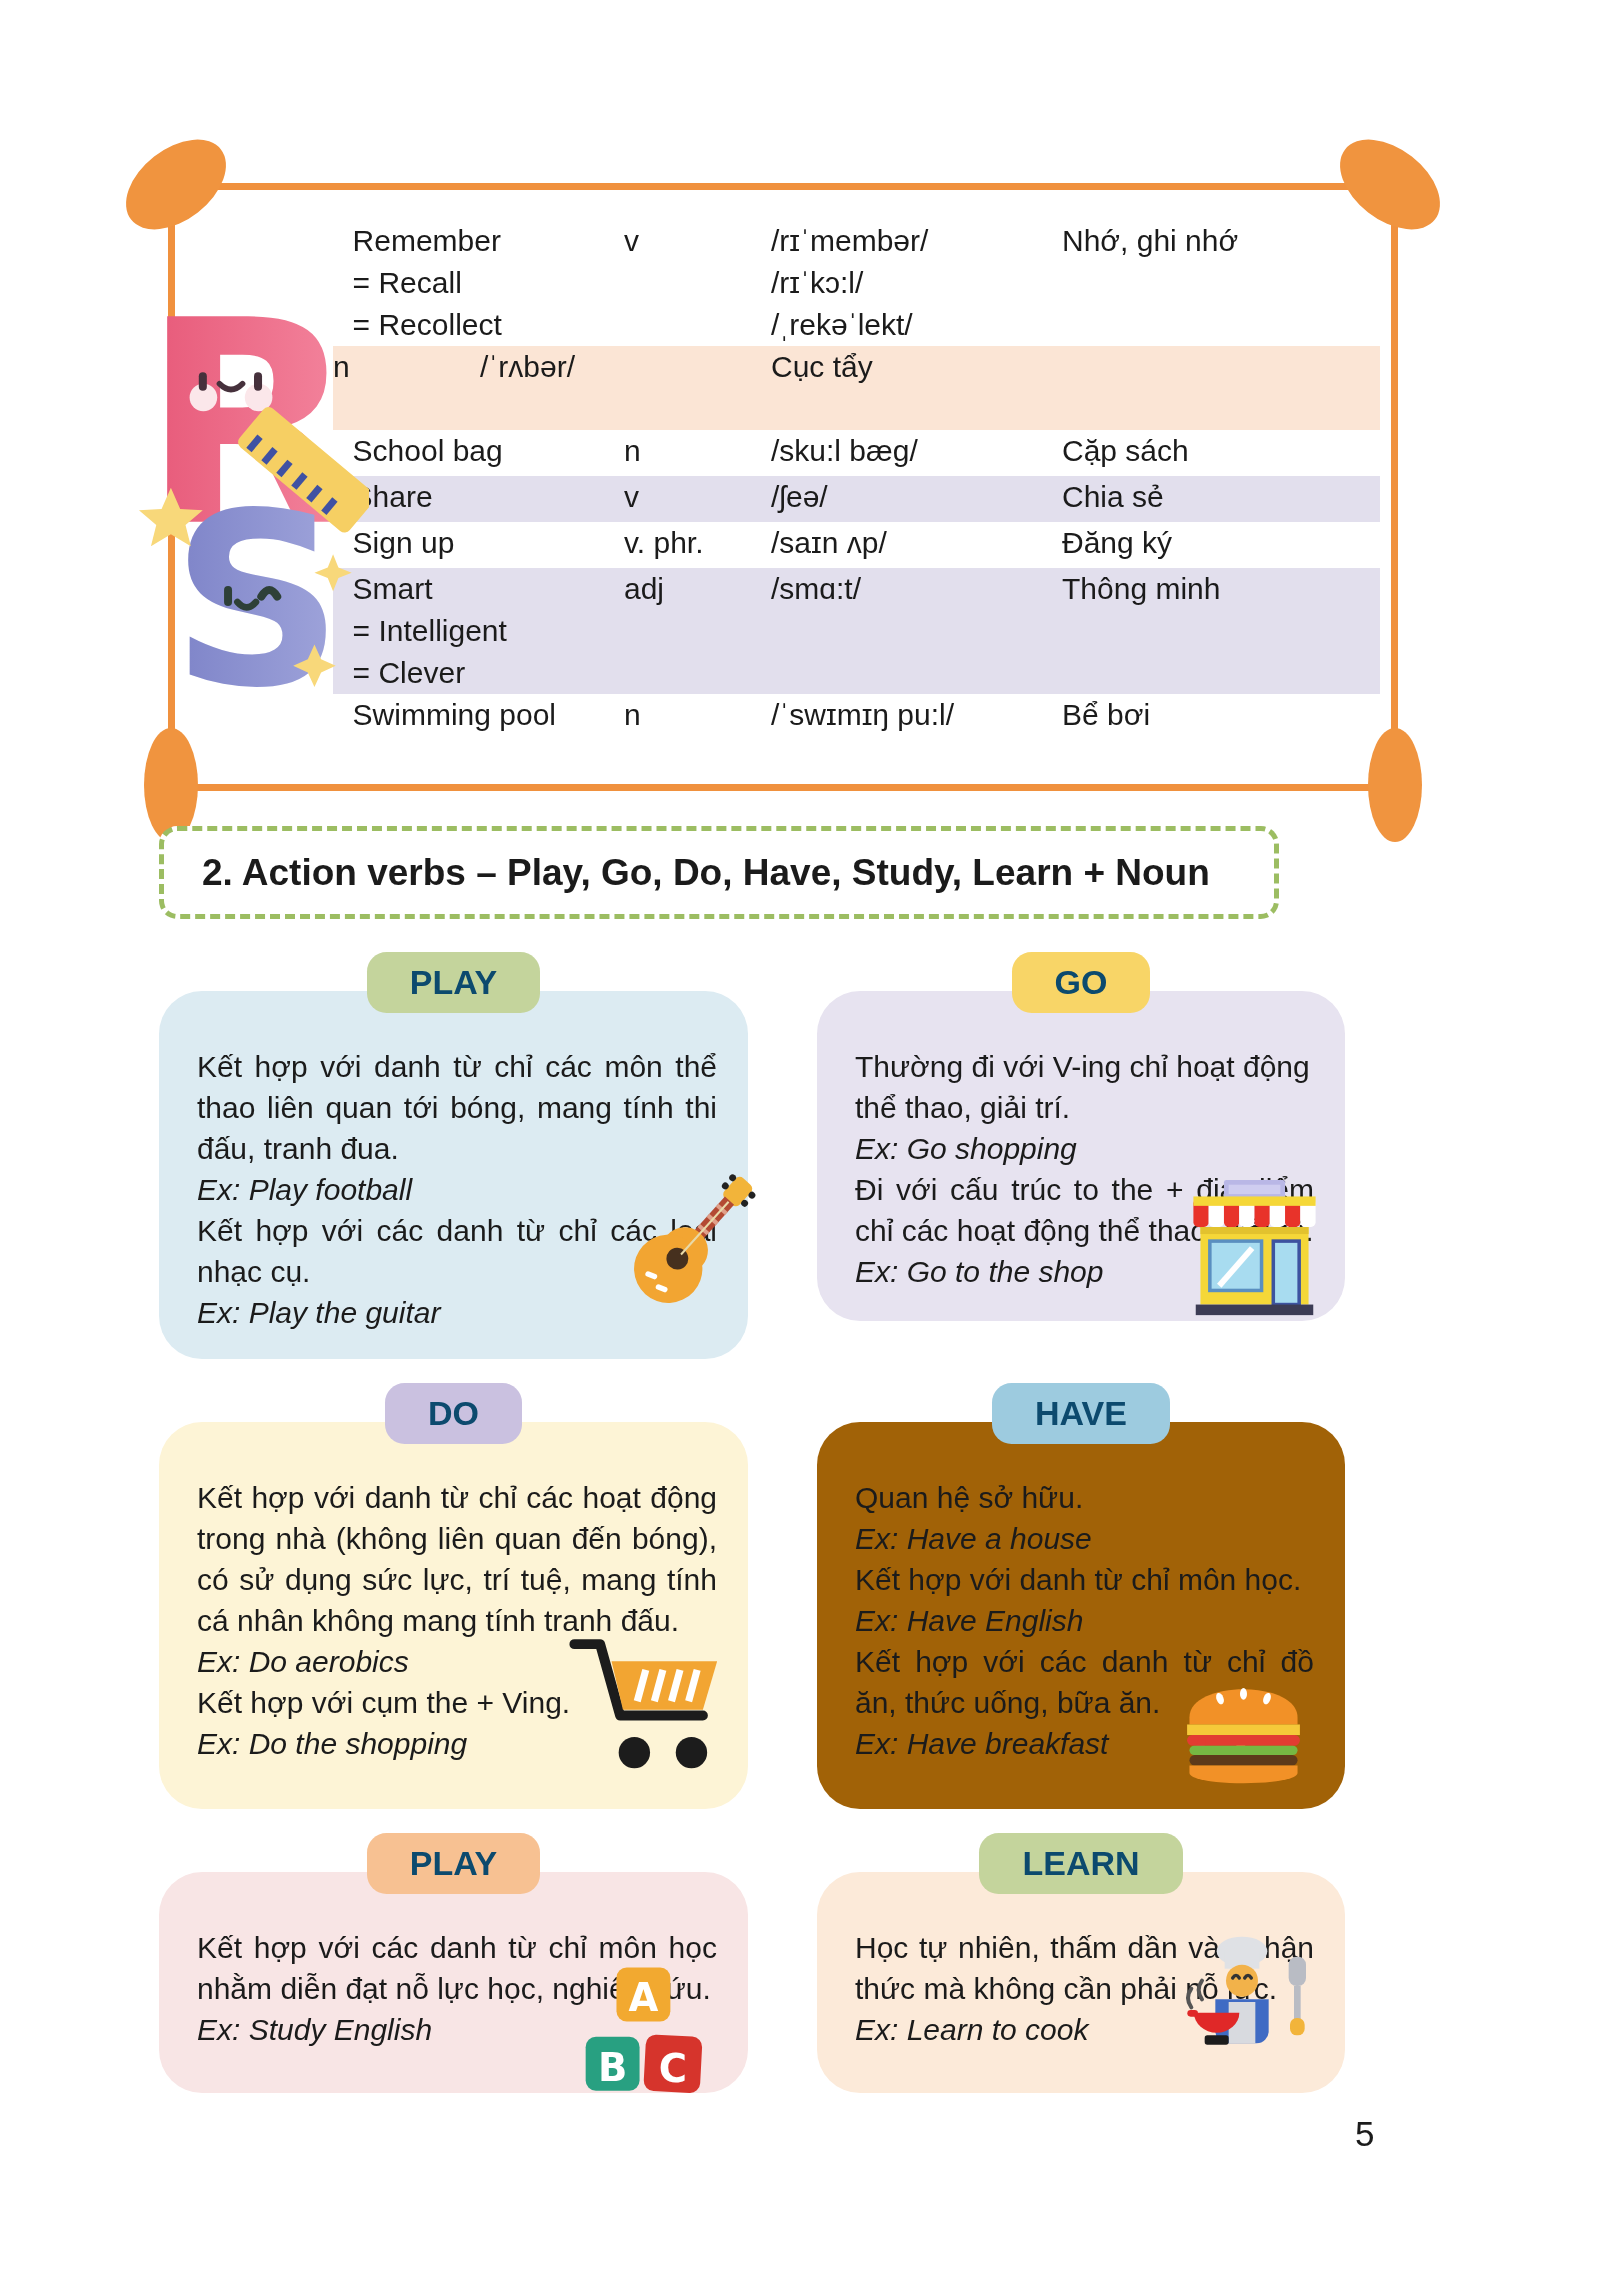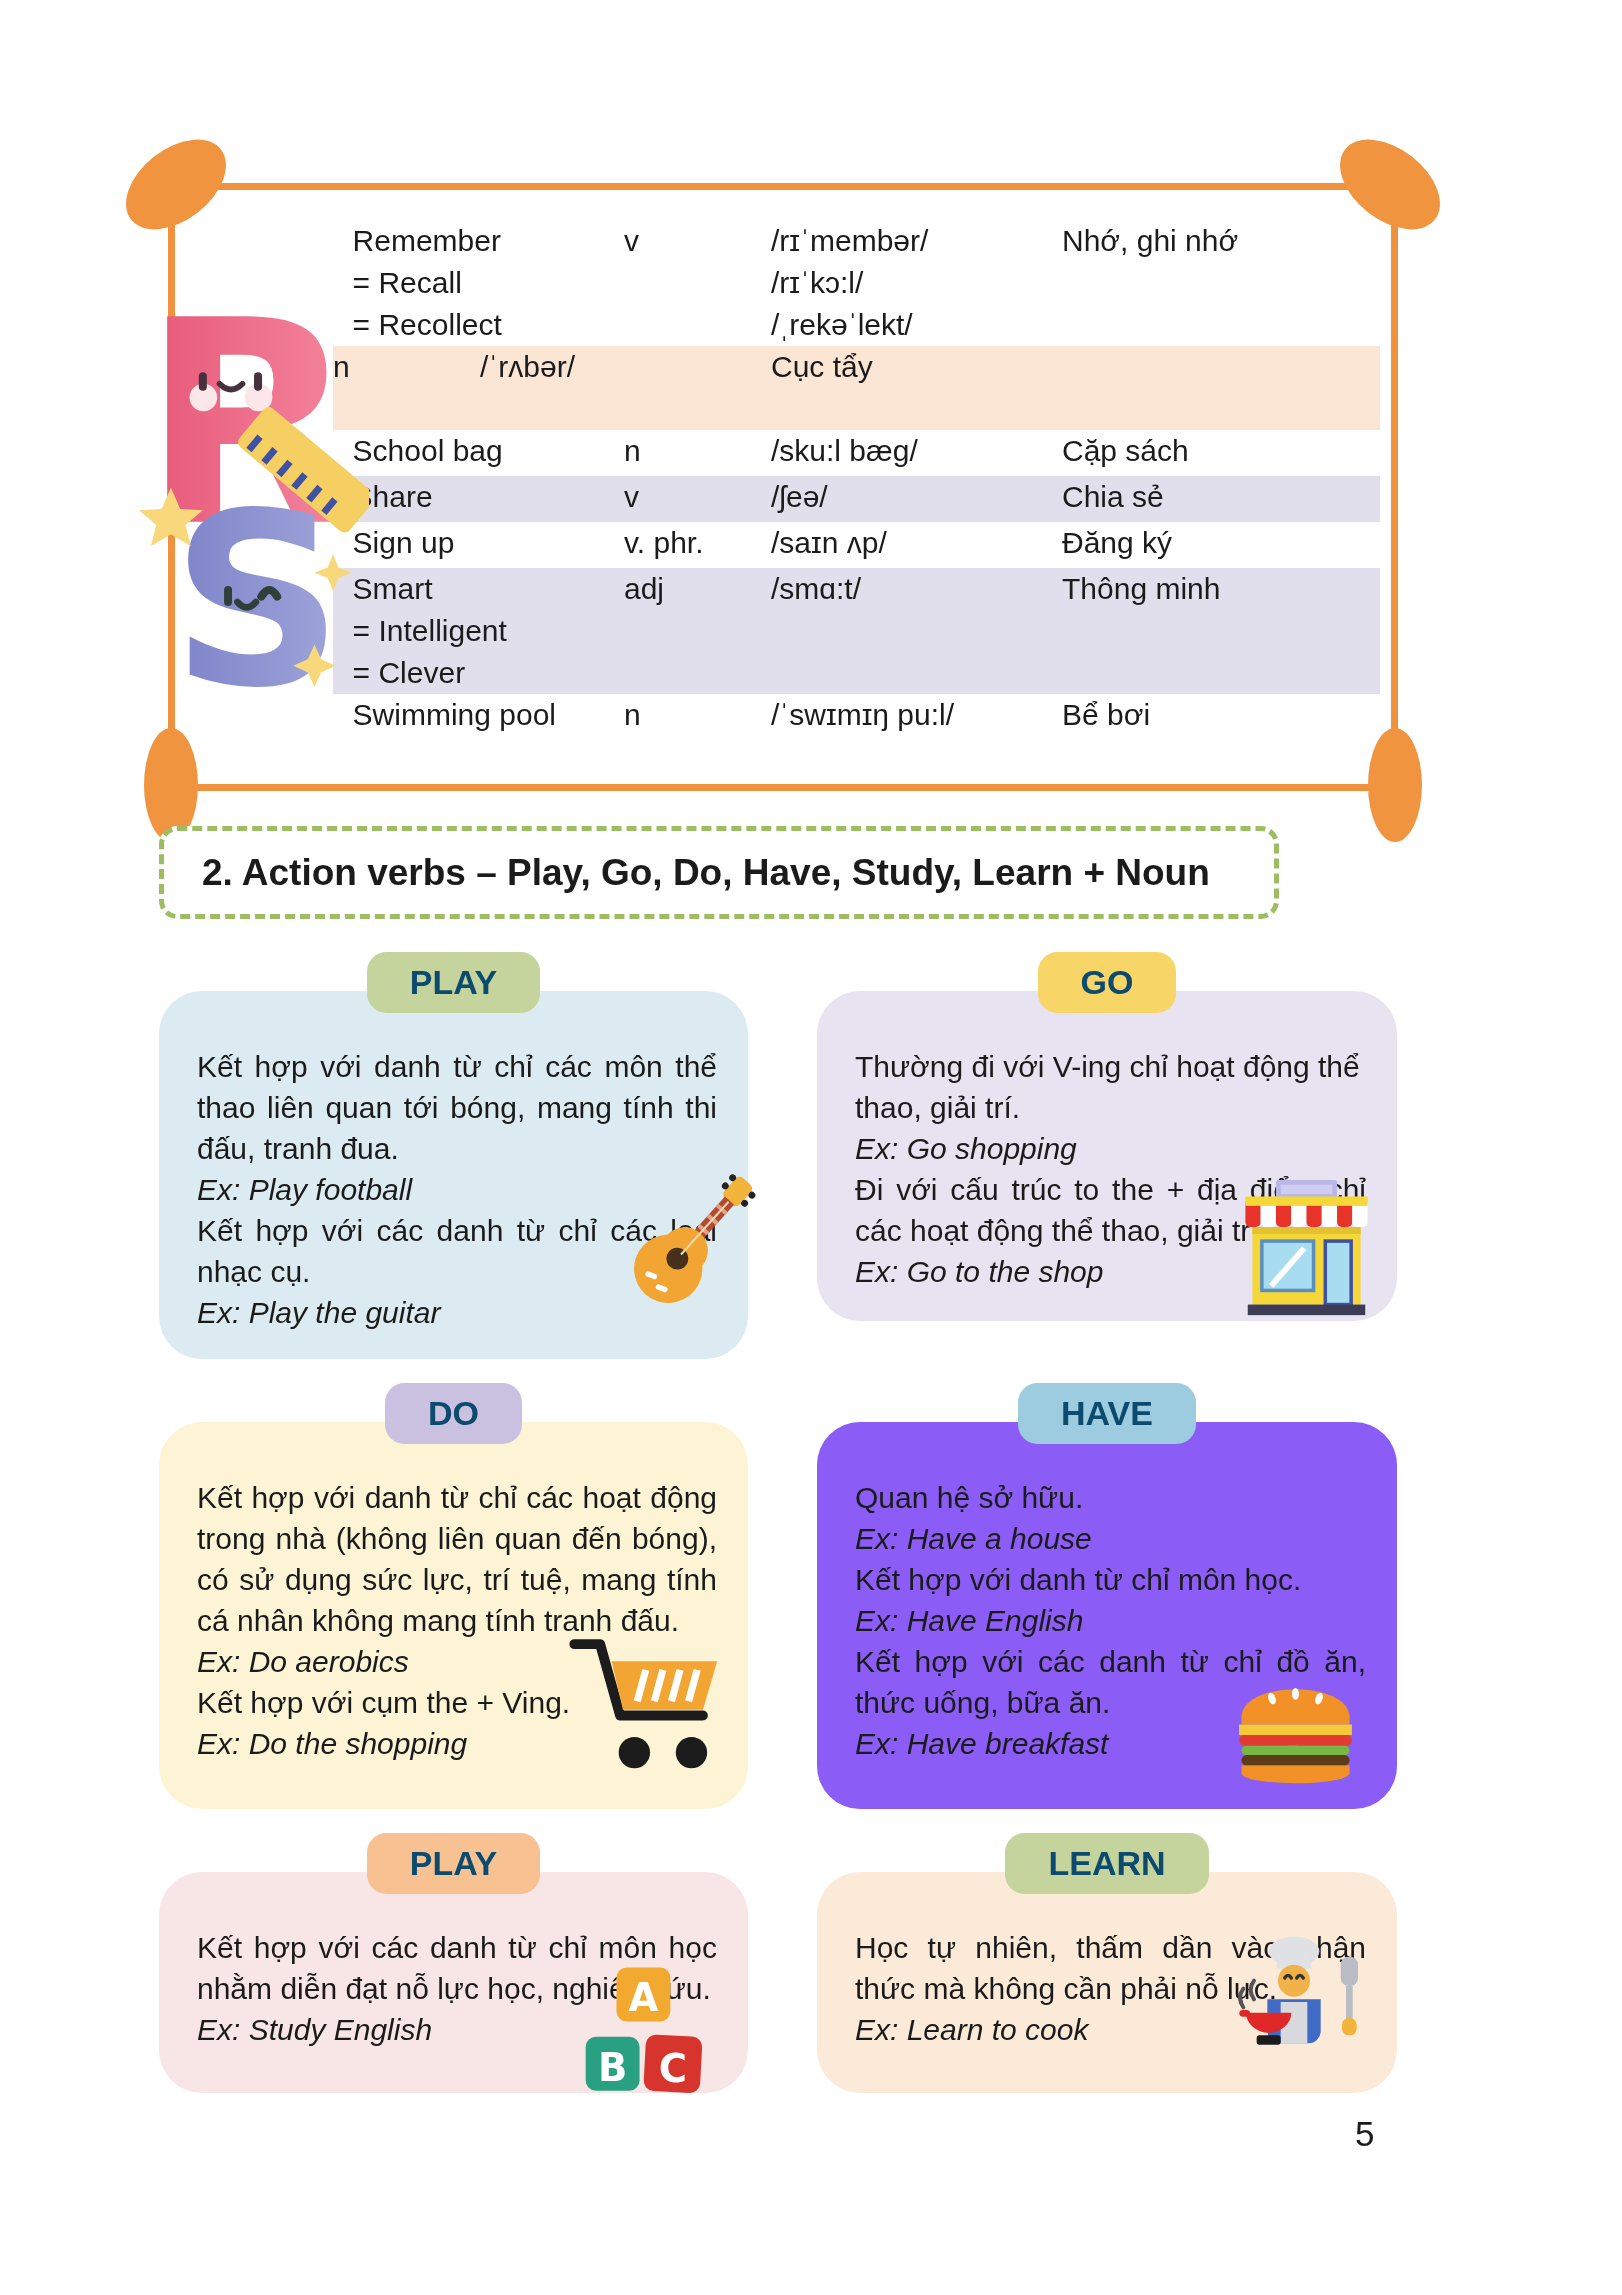--- a/index.html
+++ b/index.html
@@ -34,21 +34,21 @@
   
   .section-header{position:absolute;left:159px;top:826px;width:1120px;height:93px;
         border:5.2px dashed #9cbd62;border-radius:18.3px;box-sizing:border-box;background:#fff;
         display:flex;align-items:center;padding-left:38px;font-size:37px;font-weight:bold;}
 
   
   .cards-grid{position:absolute;left:159px;top:952px;width:1240px;}
   .cards-row{display:flex;gap:69px;margin-bottom:24px;align-items:flex-start;}
   .slot{display:flex;flex-direction:column;align-items:center;}
   .slot-left{width:589px;}
-  .slot-right{width:580px;}
+  .slot-right{width:528px;}
   .chip{position:relative;z-index:2;padding:11px 43px;border-radius:19.6px;
         font-size:34px;font-weight:bold;color:#0c4a6e;}
   .card{position:relative;z-index:1;width:100%;box-sizing:border-box;border-radius:43px;
         margin-top:-22px;padding:55px 31px 26px 38px;}
   .body-row0{min-height:330px;}
   .body-row1{min-height:387px;}
   .body-row2{min-height:221px;}
   .cline{margin:0;font-size:30px;line-height:41px;}
   .italic{font-style:italic;}
   .just{text-align:justify;}
@@ -298,21 +298,21 @@
     <line x1="68" y1="30" x2="62" y2="52" stroke="#ffffff" stroke-width="5"></line>
     <line x1="80" y1="30" x2="74" y2="52" stroke="#ffffff" stroke-width="5"></line>
     <line x1="92" y1="30" x2="86" y2="52" stroke="#ffffff" stroke-width="5"></line>
     <circle cx="48" cy="88" r="11" fill="#1c1c1c"></circle>
     <circle cx="88" cy="88" r="11" fill="#1c1c1c"></circle>
   </svg>
           </div>
         </div>
         <div class="slot slot-right">
           <div class="chip" style="background: rgb(157, 203, 223); text-align: right;">HAVE</div>
-          <div class="card body-row1" style="background: #8b5cf6;">
+          <div class="card body-row1" style="background: #a16207;">
             <p class="cline">Quan hệ sở hữu.</p>
             <p class="cline italic">Ex: Have a house</p>
             <p class="cline">Kết hợp với danh từ chỉ môn học.</p>
             <p class="cline italic">Ex: Have English</p>
             <p class="cline just">Kết hợp với các danh từ chỉ đồ ăn, thức uống, bữa ăn.</p>
             <p class="cline italic">Ex: Have breakfast</p>
             <svg viewBox="0 0 120 110" class="card-icon pos-have">
     <path d="M14,46 C14,14 106,14 106,46 L106,52 L14,52 Z" fill="#f29127"></path>
     <ellipse cx="40" cy="30" rx="3" ry="5" fill="#ffffff" transform="rotate(-20 40 30)"></ellipse>
     <ellipse cx="60" cy="26" rx="3" ry="5" fill="#ffffff"></ellipse>

